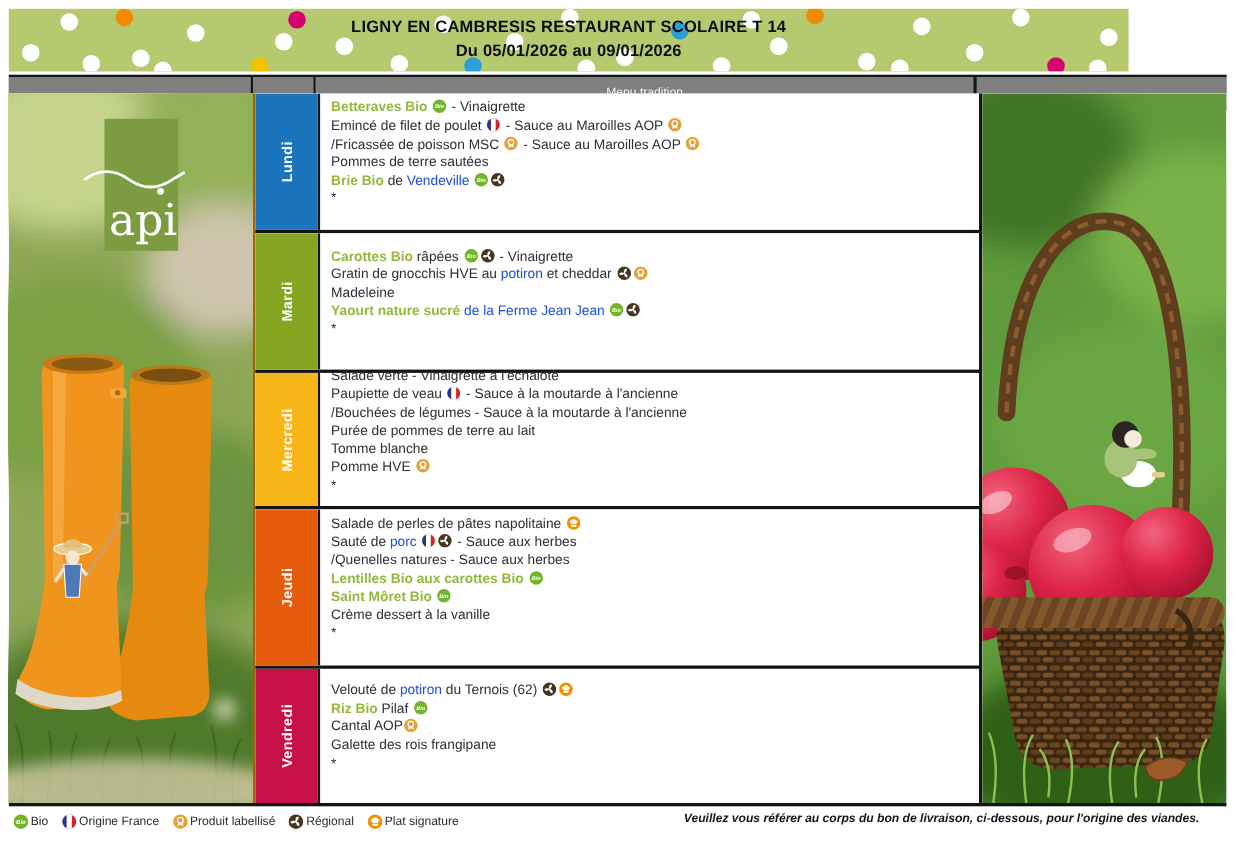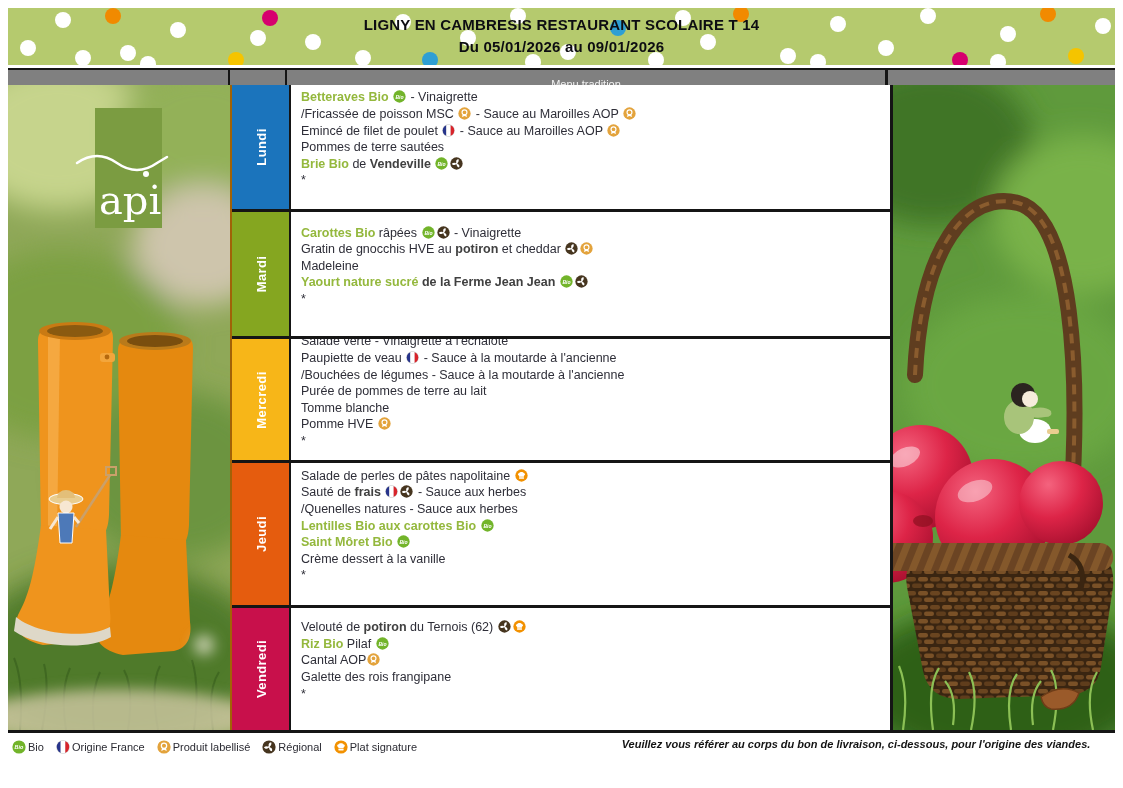--- a/index.html
+++ b/index.html
@@ -1,19 +1,19 @@
 <!DOCTYPE html>
 <html><head>
 <meta charset="utf-8">
 <style>
   html,body{margin:0;padding:0;background:#fff;}
   .page{position:relative;width:1123px;height:788px;background:#ffffff;overflow:hidden;
         font-family:"Liberation Sans",sans-serif;color:#2e2e38;}
   
-  .banner{position:absolute;left:8px;top:8px;width:1107px;height:57px;background:#b5ca6e;overflow:hidden;}
+  .banner{position:absolute;left:8px;top:8px;width:1018px;height:57px;background:#b5ca6e;overflow:hidden;}
   .banner svg{position:absolute;left:0;top:0;}
   .banner-titles{position:absolute;left:0;top:6px;width:100%;text-align:center;z-index:2;}
   .banner-title{font-size:15px;font-weight:bold;color:#0d0d12;line-height:22px;letter-spacing:.2px;}
   
   .header-bar{position:absolute;left:8px;top:68px;width:1107px;height:32px;display:flex;
               background:#808080;border-top:2px solid #151515;border-bottom:2px solid #151515;box-sizing:border-box;}
   .hb-cell{background:#808080;height:100%;box-sizing:border-box;}
   .hb-photo-l{width:222px;border-right:2px solid #151515;}
   .hb-day{width:57px;border-right:2px solid #151515;}
   .hb-menu{width:601px;display:flex;align-items:center;justify-content:center;
@@ -28,21 +28,21 @@
   .rows-col{width:658px;display:flex;flex-direction:column;}
   .menu-row{display:flex;overflow:hidden;}
   .menu-row + .menu-row{border-top:3px solid #151515;}
   .day-cell{width:57px;position:relative;flex:none;}
   .day-label{position:absolute;top:50%;left:50%;transform:translate(-50%,-50%) rotate(-90deg);
              color:#fff;font-weight:bold;font-size:13px;white-space:nowrap;letter-spacing:.4px;}
   .dish-cell{flex:1;background:#fff;border-left:2px solid #151515;display:flex;flex-direction:column;
              justify-content:center;padding:4px 8px 20px 10px;box-sizing:border-box;}
   .dish-line{font-size:12.5px;line-height:16.6px;white-space:nowrap;}
   .tx-green{color:#94b83d;font-weight:bold;}
-  .tx-brown{color:#404040;font-weight:bold;}
+  .tx-brown{color:#1d4ed8;font-weight:normal;}
   .mi{display:inline-block;width:13px;height:13px;vertical-align:-2px;margin:0 1px;}
   .mi svg{display:block;width:13px;height:13px;}
   
   .legend{position:absolute;left:12px;top:740px;display:flex;align-items:center;gap:12px;}
   .legend-item{display:flex;align-items:center;gap:2px;font-size:11px;color:#2b2b33;}
   .legend-item .mi{width:14px;height:14px;vertical-align:middle;margin:0;}
   .legend-item .mi svg{width:14px;height:14px;}
   .footer-note{position:absolute;left:600px;top:737px;width:512px;text-align:center;
                font-size:11px;font-weight:bold;font-style:italic;color:#141414;line-height:15px;}
 </style>
@@ -179,41 +179,41 @@
     <div class="rows-col" id="rows-col">
         <div class="menu-row" style="height: 125px;">
           <div class="day-cell" style="background: rgb(27, 116, 188);">
             <span class="day-label">Lundi</span>
           </div>
           <div class="dish-cell">
             <div class="dish-line"><span class="tx-green">Betteraves Bio </span><span class="mi"><svg viewBox="0 0 18 18">
                   <circle cx="9" cy="9" r="8.5" fill="#72b42a"></circle>
                   <text x="9" y="11.8" font-size="7" font-weight="bold" font-style="italic" fill="#fff" text-anchor="middle" font-family="Liberation Sans,sans-serif">Bio</text>
                 </svg></span><span> - Vinaigrette</span></div>
-            <div class="dish-line"><span>/Fricassée de poisson MSC </span><span class="mi"><svg viewBox="0 0 18 18">
-                  <circle cx="9" cy="9" r="8.5" fill="#e3a33c"></circle>
-                  <circle cx="9" cy="7.4" r="3.4" fill="none" stroke="#fff" stroke-width="1.6"></circle>
-                  <path d="M6.6,10.2 L5.4,14 L9,12.4 L12.6,14 L11.4,10.2 Z" fill="#fff"></path>
-                </svg></span><span> - Sauce au Maroilles AOP </span><span class="mi"><svg viewBox="0 0 18 18">
-                  <circle cx="9" cy="9" r="8.5" fill="#e3a33c"></circle>
-                  <circle cx="9" cy="7.4" r="3.4" fill="none" stroke="#fff" stroke-width="1.6"></circle>
-                  <path d="M6.6,10.2 L5.4,14 L9,12.4 L12.6,14 L11.4,10.2 Z" fill="#fff"></path>
-                </svg></span></div>
             <div class="dish-line"><span>Emincé de filet de poulet </span><span class="mi"><svg viewBox="0 0 18 18">
                   <defs>
                     <clipPath id="fc0">
                       <circle cx="9" cy="9" r="8"></circle>
                     </clipPath>
                   </defs>
                   <circle cx="9" cy="9" r="8.6" fill="#c9c9c9"></circle>
                   <g clip-path="url(#fc0)">
                     <rect x="0" width="6" height="18" fill="#27348b"></rect>
                     <rect x="6" width="6" height="18" fill="#fff"></rect>
                     <rect x="12" width="6" height="18" fill="#d8232a"></rect>
                   </g>
+                </svg></span><span> - Sauce au Maroilles AOP </span><span class="mi"><svg viewBox="0 0 18 18">
+                  <circle cx="9" cy="9" r="8.5" fill="#e3a33c"></circle>
+                  <circle cx="9" cy="7.4" r="3.4" fill="none" stroke="#fff" stroke-width="1.6"></circle>
+                  <path d="M6.6,10.2 L5.4,14 L9,12.4 L12.6,14 L11.4,10.2 Z" fill="#fff"></path>
+                </svg></span></div>
+            <div class="dish-line"><span>/Fricassée de poisson MSC </span><span class="mi"><svg viewBox="0 0 18 18">
+                  <circle cx="9" cy="9" r="8.5" fill="#e3a33c"></circle>
+                  <circle cx="9" cy="7.4" r="3.4" fill="none" stroke="#fff" stroke-width="1.6"></circle>
+                  <path d="M6.6,10.2 L5.4,14 L9,12.4 L12.6,14 L11.4,10.2 Z" fill="#fff"></path>
                 </svg></span><span> - Sauce au Maroilles AOP </span><span class="mi"><svg viewBox="0 0 18 18">
                   <circle cx="9" cy="9" r="8.5" fill="#e3a33c"></circle>
                   <circle cx="9" cy="7.4" r="3.4" fill="none" stroke="#fff" stroke-width="1.6"></circle>
                   <path d="M6.6,10.2 L5.4,14 L9,12.4 L12.6,14 L11.4,10.2 Z" fill="#fff"></path>
                 </svg></span></div>
             <div class="dish-line"><span>Pommes de terre sautées</span></div>
             <div class="dish-line"><span class="tx-green">Brie Bio</span><span> de </span><span class="tx-brown">Vendeville </span><span class="mi"><svg viewBox="0 0 18 18">
                   <circle cx="9" cy="9" r="8.5" fill="#72b42a"></circle>
                   <text x="9" y="11.8" font-size="7" font-weight="bold" font-style="italic" fill="#fff" text-anchor="middle" font-family="Liberation Sans,sans-serif">Bio</text>
                 </svg></span><span class="mi"><svg viewBox="0 0 18 18">
@@ -307,21 +307,21 @@
         <div class="menu-row" style="height: 142px;">
           <div class="day-cell" style="background: rgb(229, 92, 14);">
             <span class="day-label">Jeudi</span>
           </div>
           <div class="dish-cell">
             <div class="dish-line"><span>Salade de perles de pâtes napolitaine </span><span class="mi"><svg viewBox="0 0 18 18">
                   <circle cx="9" cy="9" r="8.5" fill="#f29100"></circle>
                   <path d="M5.6,10.6 v-1.3 c-2.1,-0.6 -2.1,-3.5 0.4,-3.7 c0.5,-1.9 5.5,-1.9 6,0 c2.5,0.2 2.5,3.1 0.4,3.7 v1.3 z" fill="#fff"></path>
                   <rect x="5.6" y="11.3" width="6.8" height="2.3" rx="0.6" fill="#fff"></rect>
                 </svg></span></div>
-            <div class="dish-line"><span>Sauté de </span><span class="tx-brown">frais </span><span class="mi"><svg viewBox="0 0 18 18">
+            <div class="dish-line"><span>Sauté de </span><span class="tx-brown">porc </span><span class="mi"><svg viewBox="0 0 18 18">
                   <defs>
                     <clipPath id="fc2">
                       <circle cx="9" cy="9" r="8"></circle>
                     </clipPath>
                   </defs>
                   <circle cx="9" cy="9" r="8.6" fill="#c9c9c9"></circle>
                   <g clip-path="url(#fc2)">
                     <rect x="0" width="6" height="18" fill="#27348b"></rect>
                     <rect x="6" width="6" height="18" fill="#fff"></rect>
                     <rect x="12" width="6" height="18" fill="#d8232a"></rect>

